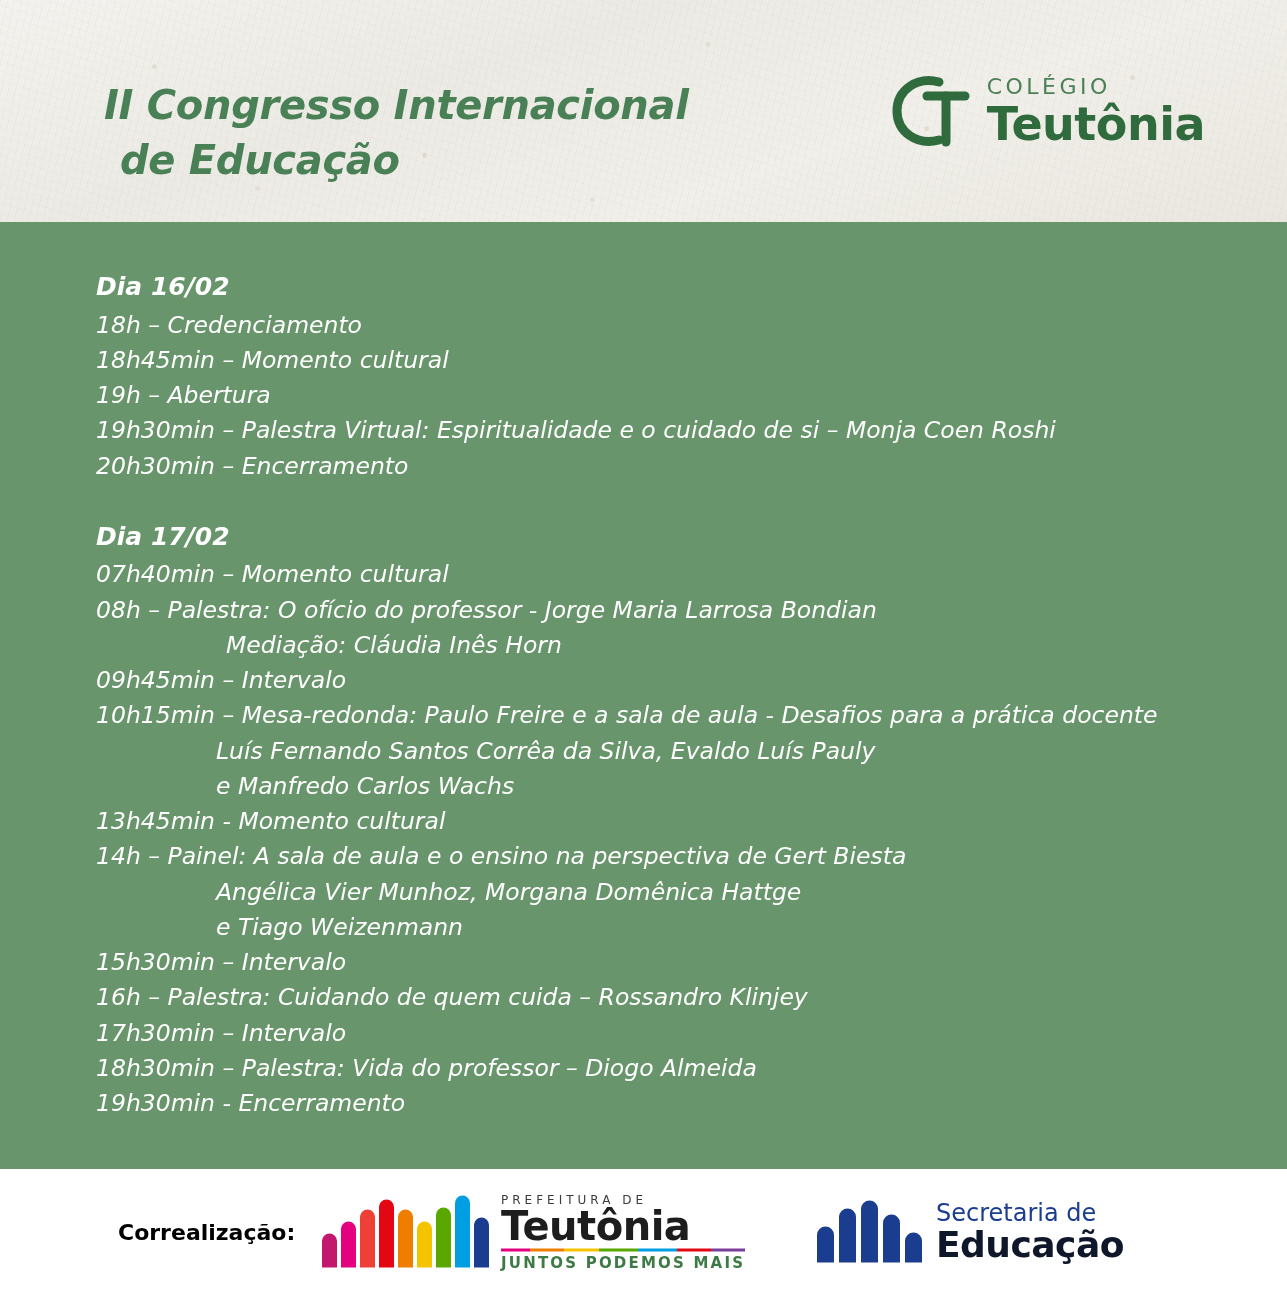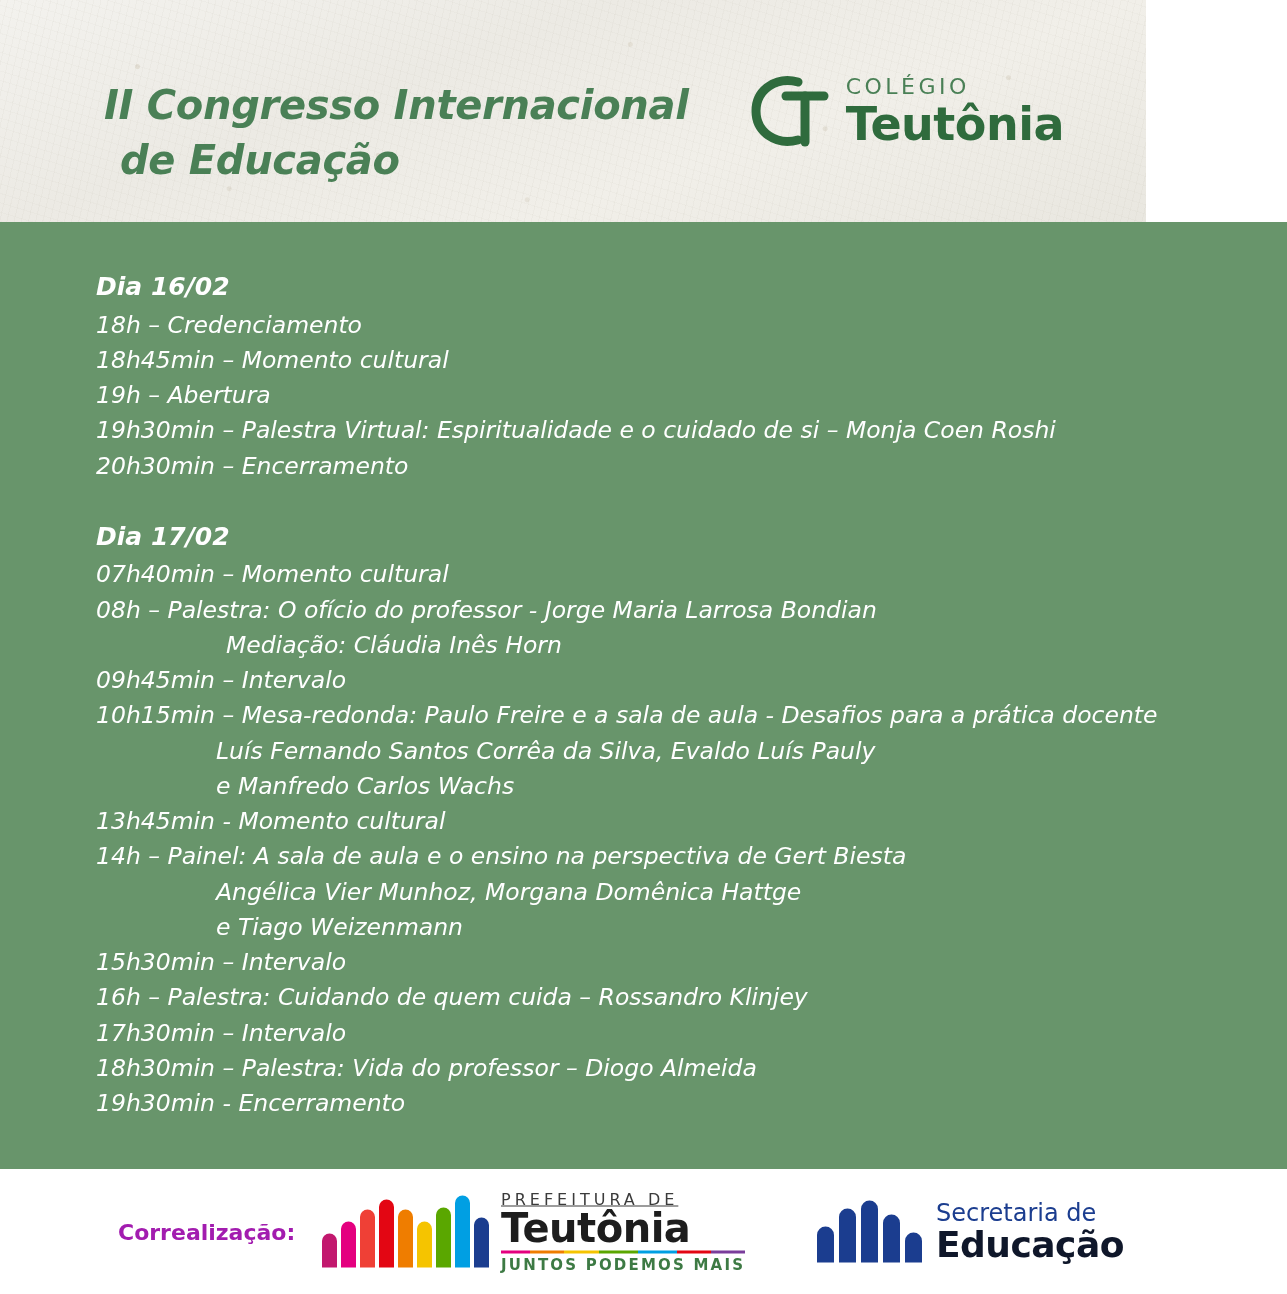--- a/index.html
+++ b/index.html
@@ -16,21 +16,21 @@
   .poster {
     position: relative;
     width: 1287px;
     height: 1294px;
     background: #ffffff;
   }
 
   
   .header {
     position: relative;
-    width: 1146px;
+    width: 1287px;
     height: 222px;
     background:
       radial-gradient(circle at 12% 30%, rgba(200,190,170,0.35) 0 2px, transparent 3px),
       radial-gradient(circle at 33% 70%, rgba(190,180,160,0.30) 0 2px, transparent 3px),
       radial-gradient(circle at 55% 20%, rgba(205,195,175,0.30) 0 2px, transparent 3px),
       radial-gradient(circle at 72% 58%, rgba(195,185,165,0.28) 0 2px, transparent 3px),
       radial-gradient(circle at 88% 35%, rgba(200,190,170,0.30) 0 2px, transparent 3px),
       radial-gradient(circle at 20% 85%, rgba(198,188,168,0.25) 0 2px, transparent 3px),
       radial-gradient(circle at 46% 90%, rgba(198,188,168,0.25) 0 2px, transparent 3px),
       linear-gradient(160deg, #f3f2ee 0%, #eceae4 35%, #f1efe9 65%, #e9e7e0 100%);
@@ -144,21 +144,21 @@
     height: 125px;
     background: #ffffff;
     display: flex;
     align-items: center;
   }
   .corealization-label {
     position: absolute;
     left: 118px;
     top: 50%;
     transform: translateY(-50%);
-    color: #a21caf;
+    color: #000000;
     font-family: "DejaVu Sans", sans-serif;
     font-weight: bold;
     font-size: 22px;
   }
 
   
   .prefeitura-logo {
     position: absolute;
     left: 322px;
     top: 50%;
@@ -179,24 +179,23 @@
     border-radius: 8px 8px 0 0;
   }
   .pref-words {
     display: flex;
     flex-direction: column;
     line-height: 1;
   }
   .pref-top {
     color: #3b3b3b;
     font-family: "DejaVu Sans", sans-serif;
-    font-size: 16px;
+    font-size: 12px;
     letter-spacing: 4px;
     margin-bottom: 0;
-    text-decoration: underline;
   }
   .pref-main {
     color: #1d1d1d;
     font-family: "DejaVu Sans", sans-serif;
     font-weight: bold;
     font-size: 40px;
     letter-spacing: -0.5px;
   }
   .pref-bottom {
     margin-top: 4px;

